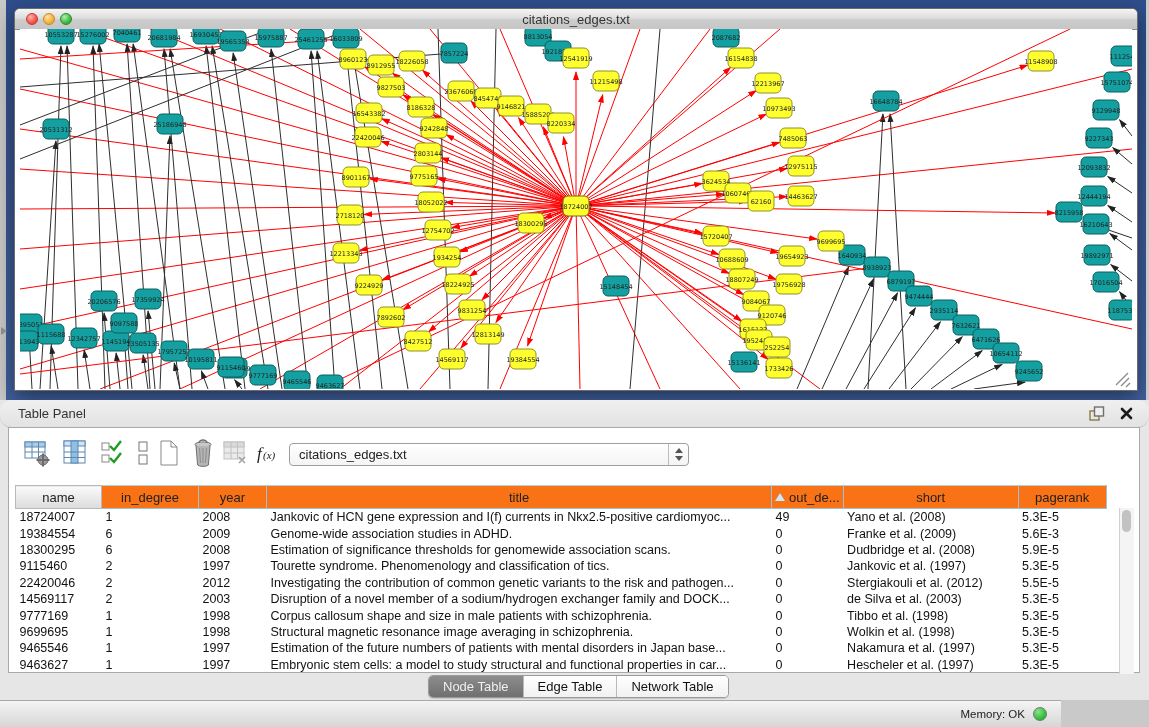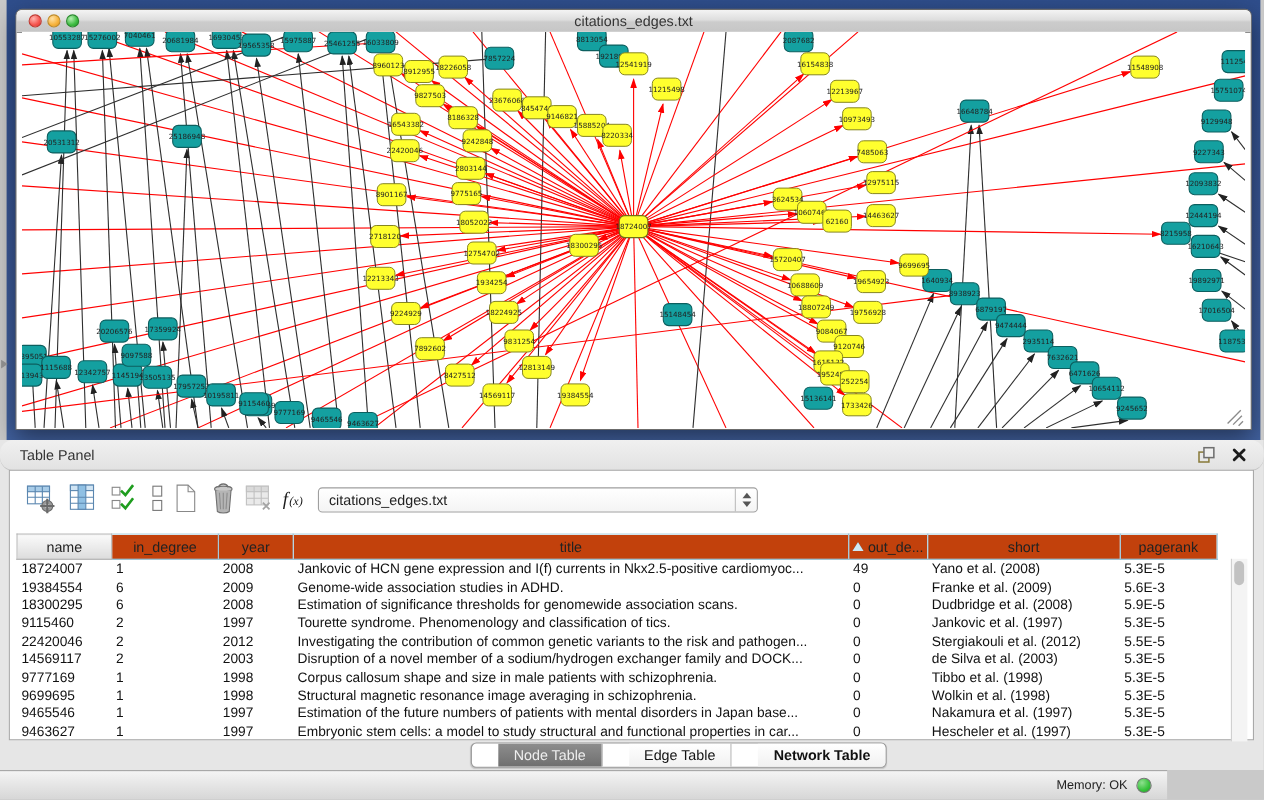--- a/index.html
+++ b/index.html
@@ -45,37 +45,37 @@
     border:1px solid #9f9f9f;border-radius:4px;background:linear-gradient(180deg,#ffffff,#f4f4f4);
     font-size:13px;color:#222;cursor:pointer;}
   #combo-text{position:absolute;left:9px;top:3px;}
   #combo-step{position:absolute;right:0;top:0;width:19px;height:21px;border-left:1px solid #bdbdbd;}
   #combo-step .up{position:absolute;left:6px;top:4px;width:0;height:0;
     border-left:4px solid transparent;border-right:4px solid transparent;border-bottom:5px solid #555;}
   #combo-step .dn{position:absolute;left:6px;bottom:4px;width:0;height:0;
     border-left:4px solid transparent;border-right:4px solid transparent;border-top:5px solid #555;}
   
   #grid{position:absolute;left:6px;top:57px;border-collapse:collapse;table-layout:fixed;font-size:12.5px;color:#111;}
-  #grid th{height:22px;background:#c2410c;border:1px solid #9cc2d4;border-top:1px solid #b0d2e2;
+  #grid th{height:22px;background:#f97316;border:1px solid #9cc2d4;border-top:1px solid #b0d2e2;
     font-weight:normal;font-size:13px;color:#222;text-align:center;padding:0 3px;overflow:hidden;white-space:nowrap;}
   #grid th.first{background:linear-gradient(180deg,#fafafa,#dcdcdc);border-color:#b9b9b9;}
   #grid th.sorted{text-align:left;}
   #grid td{height:16.4px;padding:0 4px;overflow:hidden;white-space:nowrap;border:none;}
   .sort-tri{display:inline-block;width:0;height:0;margin-right:4px;
     border-left:5px solid transparent;border-right:5px solid transparent;border-bottom:8px solid #cfe8f4;
     filter:drop-shadow(0 0 .5px #4a7a9a);vertical-align:1px;}
   #vscroll{position:absolute;left:1110px;top:80px;width:14px;height:166px;background:#f4f4f4;border-left:1px solid #d0d0d0;}
   #vthumb{position:absolute;left:2px;top:2px;width:9px;height:22px;border-radius:5px;background:#c2c2c2;}
   
   #segtabs{position:absolute;left:428px;top:275px;height:21px;display:flex;
     border:1px solid #9a9a9a;border-radius:5px;overflow:hidden;background:#fff;
     box-shadow:0 1px 1px rgba(0,0,0,.15);}
   .seg{height:21px;line-height:21px;padding:0 14px;font-size:13px;color:#111;
-    background:linear-gradient(180deg,#ffffff,#f1f1f1);border-right:1px solid #b9b9b9;cursor:pointer;margin-left:24px;}
-  .seg:last-child{border-right:none;font-weight:bold;}
+    background:linear-gradient(180deg,#ffffff,#f1f1f1);border-right:1px solid #b9b9b9;cursor:pointer;}
+  .seg:last-child{border-right:none;}
   .seg.sel{background:linear-gradient(180deg,#8d8d8d,#6f6f6f);color:#efefef;}
   
   #status-bar{position:absolute;left:0;top:700px;width:1061px;height:27px;
     background:linear-gradient(180deg,#f4f4f4,#d6d6d6);border-top:1px solid #a8a8a8;box-sizing:border-box;}
   #mem-label{position:absolute;right:36px;top:7px;font-size:11.5px;color:#222;}
   #mem-dot{position:absolute;right:14px;top:6px;width:14px;height:14px;border-radius:50%;
     background:radial-gradient(circle at 35% 30%,#8fe08f,#35c23a 60%,#259a2a);border:1px solid #777;box-sizing:border-box;}
   
   #right-strip{position:absolute;right:0;top:0;width:3px;height:400px;background:#c9c9c9;}
 </style>

